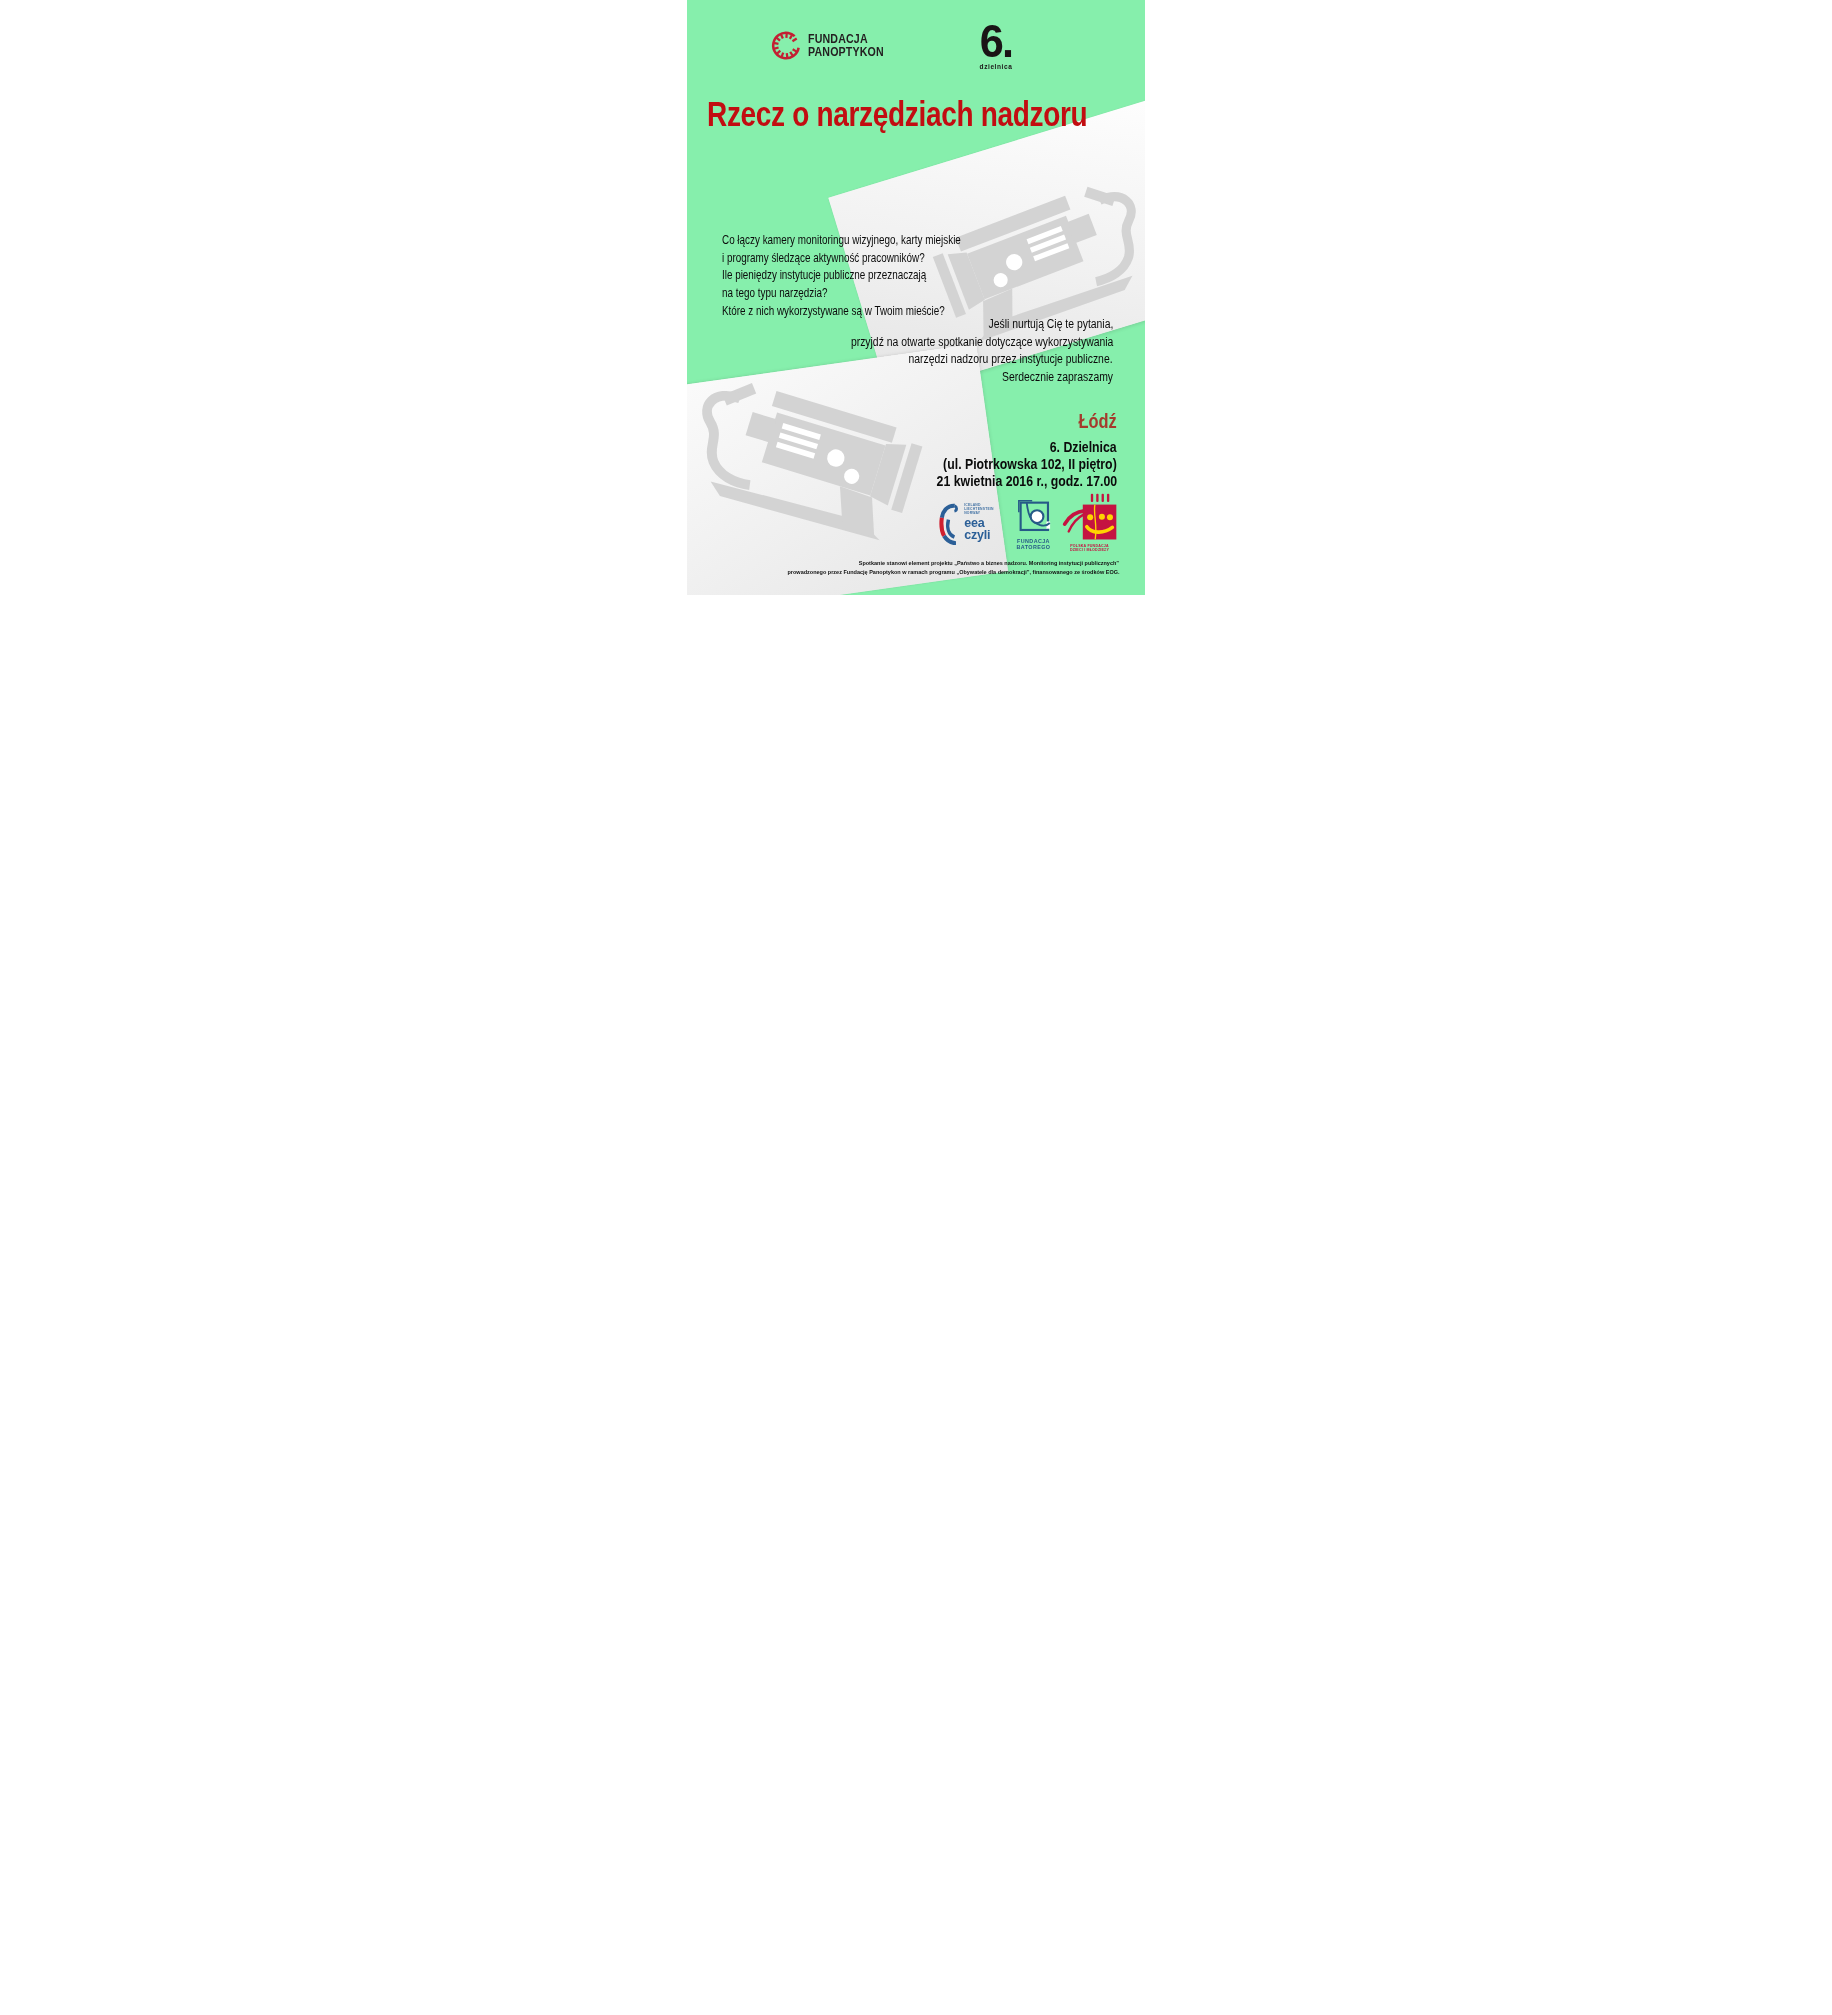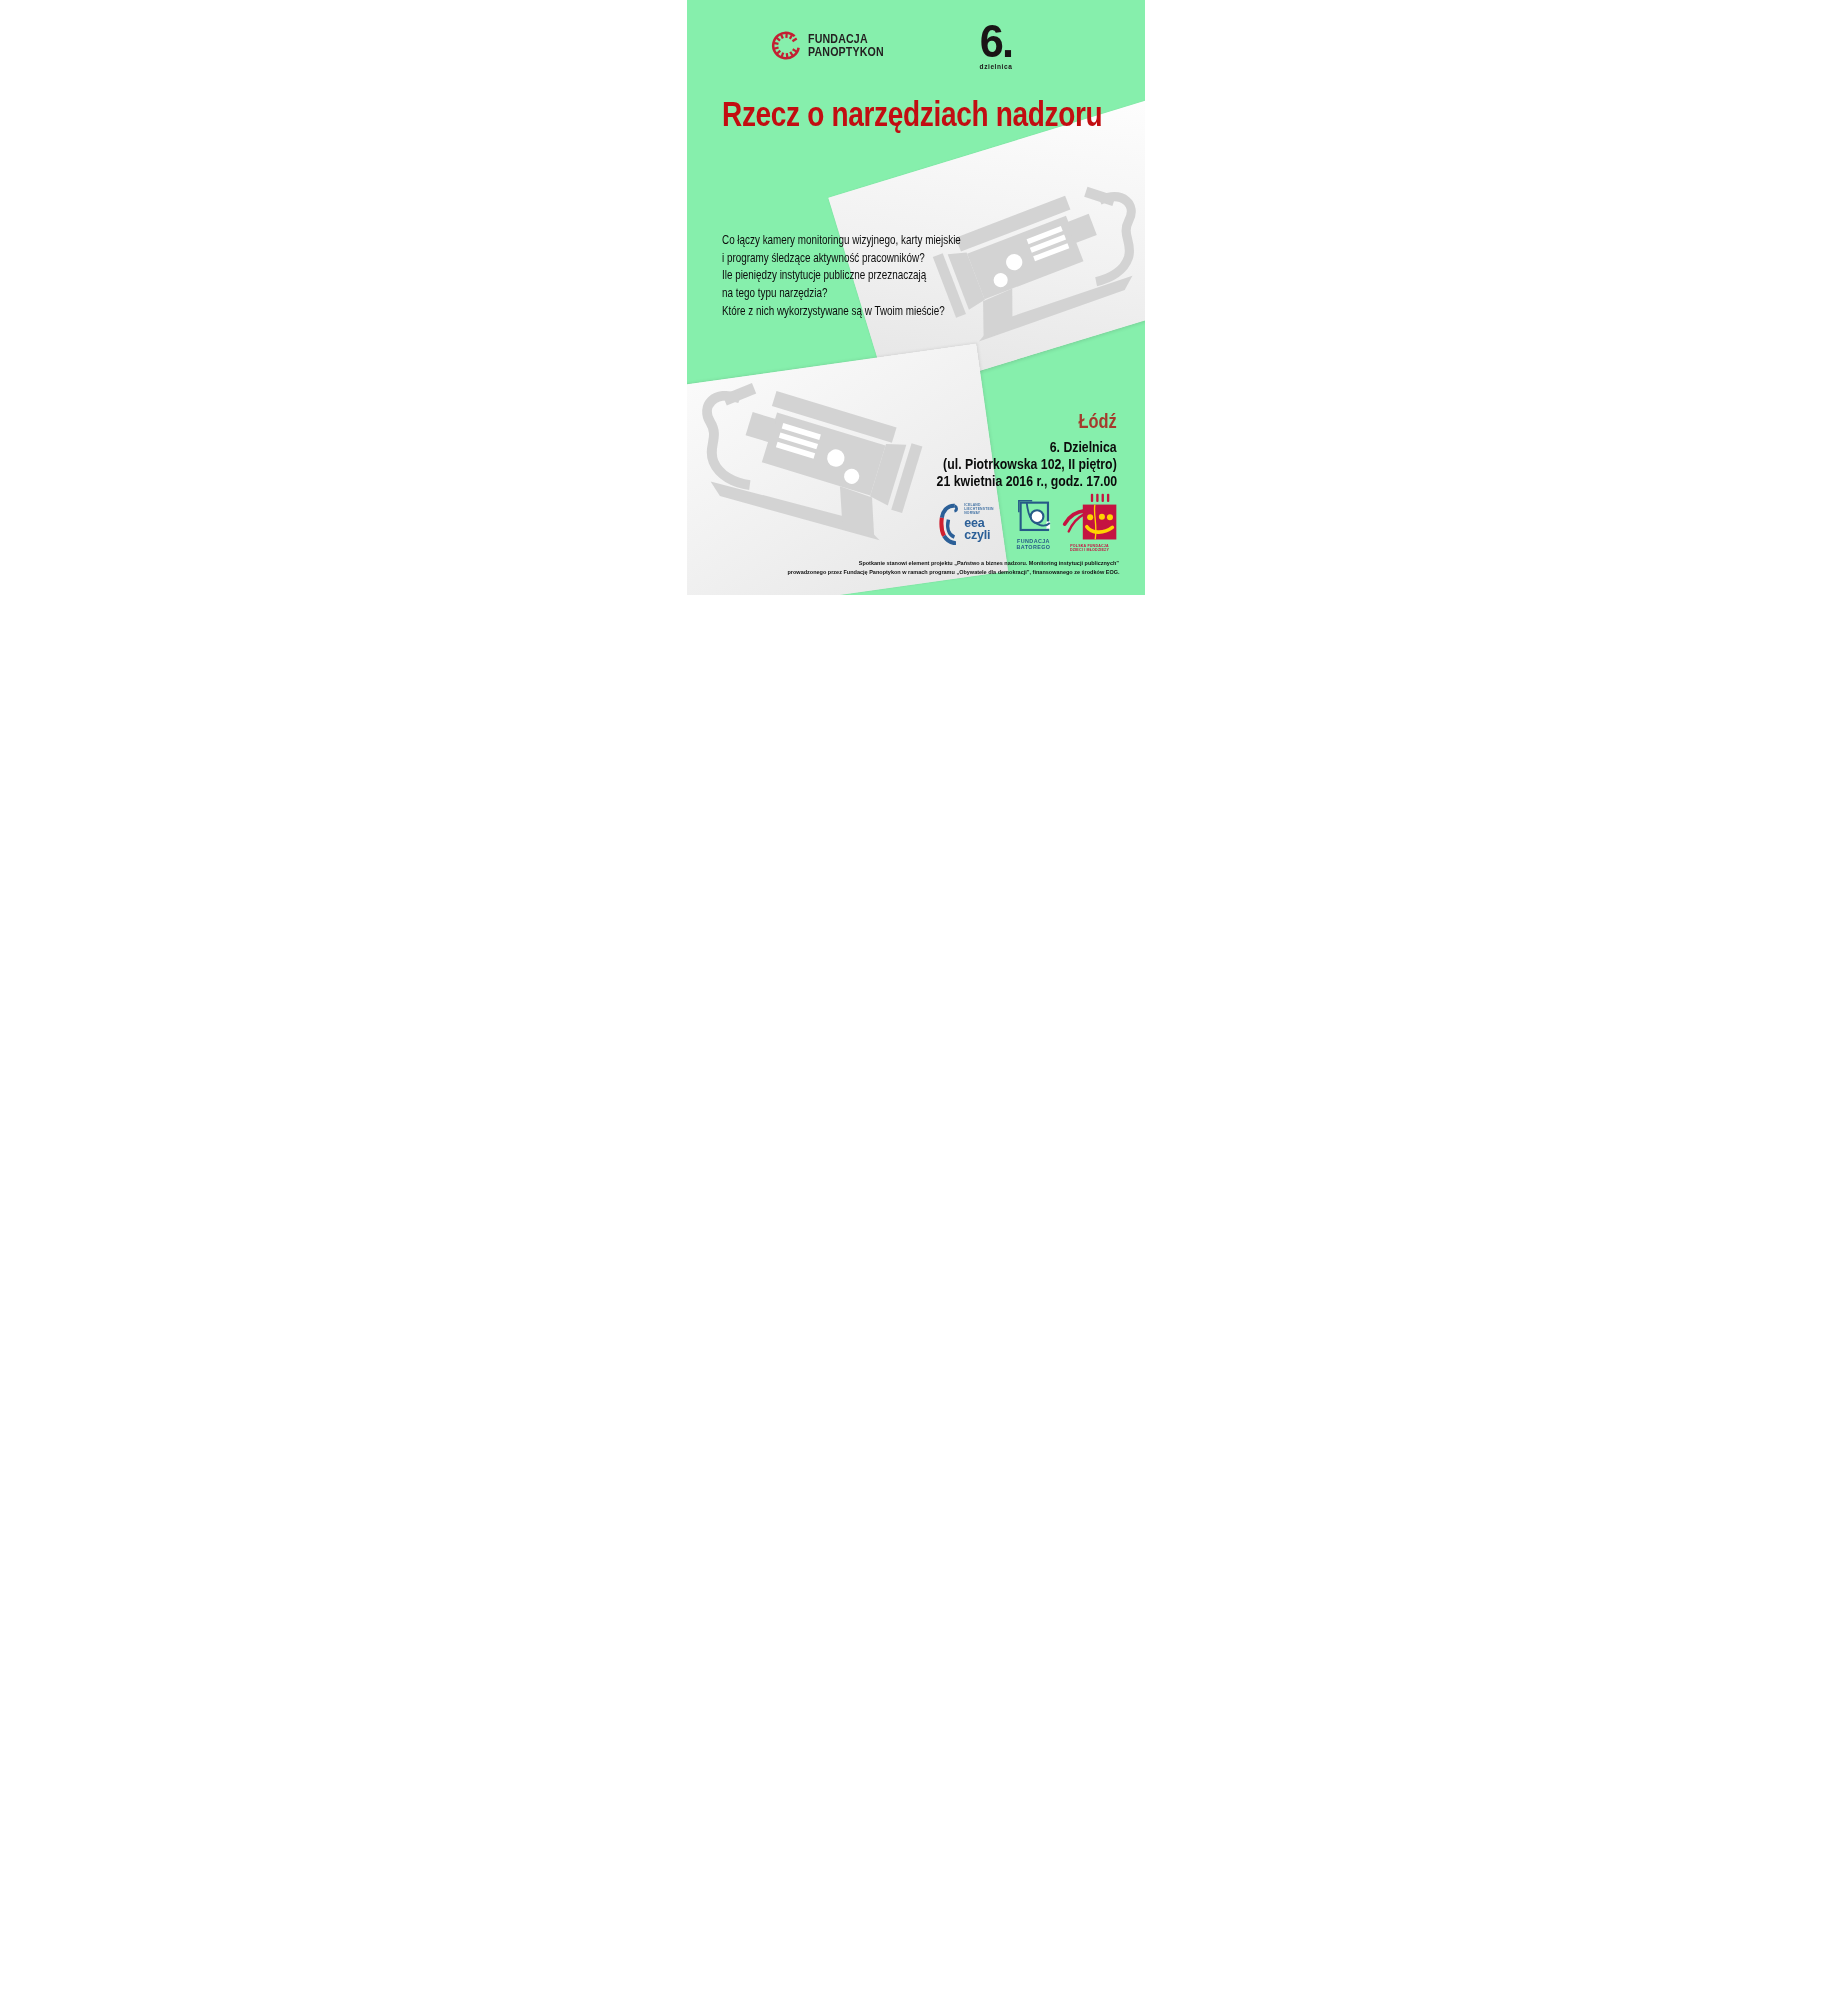--- a/index.html
+++ b/index.html
@@ -41,21 +41,21 @@
   
   .panoptykon-logo{position:absolute;left:83px;top:24px;display:flex;align-items:center;z-index:2;}
   .pano-word{margin-left:6.4px;font-weight:bold;font-size:13.3px;line-height:12.5px;color:#231f20;
     transform:scaleX(.8);transform-origin:0 50%;letter-spacing:0.2px;white-space:nowrap;}
   .dzielnica-logo{position:absolute;left:287px;top:18.5px;width:44px;text-align:center;z-index:2;color:#1a1516;}
   .six{font-weight:bold;font-size:47px;line-height:44px;letter-spacing:-2px;
     transform:scaleX(.92);transform-origin:50% 100%;}
   .dz-label{font-weight:bold;font-size:6.9px;letter-spacing:0.6px;margin-top:0px;
     transform:scaleX(.95);transform-origin:50% 0;}
   
-  .title{position:absolute;left:35px;top:95px;z-index:2;color:var(--title-red);
+  .title{position:absolute;left:20px;top:95px;z-index:2;color:var(--title-red);
     font-weight:bold;font-size:35px;line-height:37px;letter-spacing:-0.4px;}
   .subtitle{position:absolute;left:35px;top:140px;z-index:2;color:var(--title-red);
     font-weight:bold;font-size:25px;line-height:27px;}
   .squeeze{display:inline-block;transform:scaleX(.8);transform-origin:0 50%;white-space:nowrap;}
   .squeeze-sub{display:inline-block;transform:scaleX(.72);transform-origin:0 50%;white-space:nowrap;}
   
   .questions{position:absolute;left:35px;top:231px;z-index:2;font-size:13px;line-height:17.7px;}
   .q-line span{display:inline-block;transform:scaleX(.76);transform-origin:0 50%;white-space:nowrap;}
   .invitation{position:absolute;right:32px;top:315px;z-index:2;font-size:13.7px;line-height:17.7px;text-align:right;}
   .inv-line span{display:inline-block;transform:scaleX(.76);transform-origin:100% 50%;white-space:nowrap;}
@@ -152,20 +152,26 @@
   </div>
 
   <div class="questions">
     <div class="q-line"><span>Co łączy kamery monitoringu wizyjnego, karty miejskie</span></div>
     <div class="q-line"><span>i programy śledzące aktywność pracowników?</span></div>
     <div class="q-line"><span>Ile pieniędzy instytucje publiczne przeznaczają</span></div>
     <div class="q-line"><span>na tego typu narzędzia?</span></div>
     <div class="q-line"><span>Które z nich wykorzystywane są w Twoim mieście?</span></div>
   </div>
 
+  <div class="invitation">
+    <div class="inv-line"><span>Jeśli nurtują Cię te pytania,</span></div>
+    <div class="inv-line"><span>przyjdź na otwarte spotkanie dotyczące wykorzystywania</span></div>
+    <div class="inv-line"><span>narzędzi nadzoru przez instytucje publiczne.</span></div>
+    <div class="inv-line"><span>Serdecznie zapraszamy</span></div>
+  </div>
 
   <div class="city">
     <span>Łódź</span>
   </div>
   <div class="venue">
     <div class="v-line"><span>6. Dzielnica</span></div>
     <div class="v-line"><span>(ul. Piotrkowska 102, II piętro)</span></div>
     <div class="v-line"><span>21 kwietnia 2016 r., godz. 17.00</span></div>
   </div>
 

